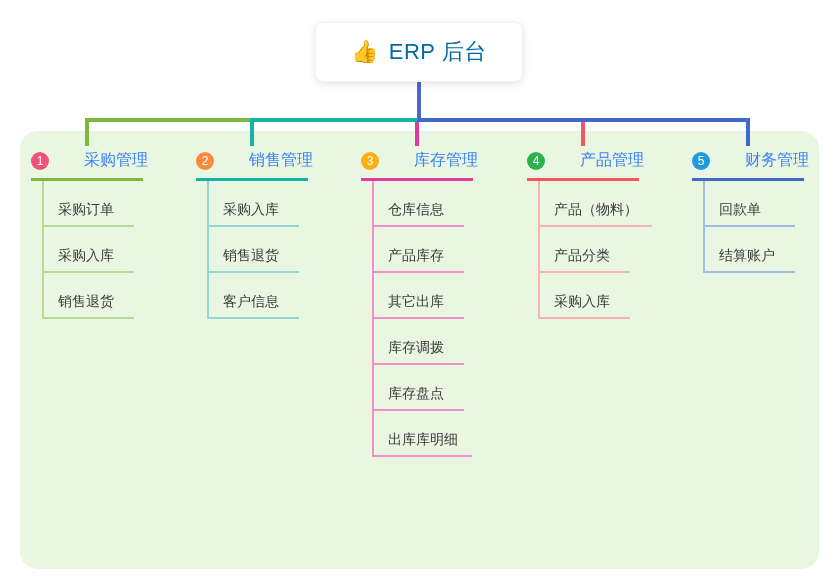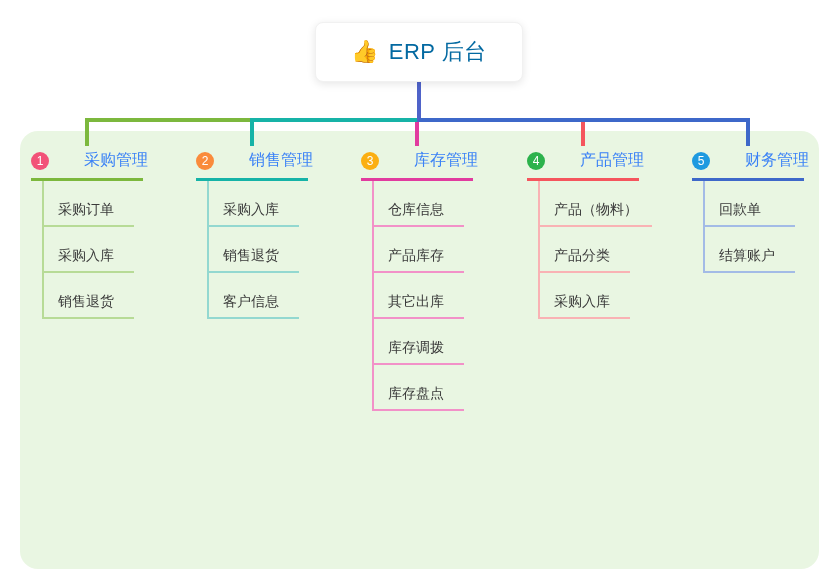--- a/index.html
+++ b/index.html
@@ -132,20 +132,23 @@
         </div>
         <div class="child">
           <span>其它出库</span>
         </div>
         <div class="child">
           <span>库存调拨</span>
         </div>
         <div class="child">
           <span>库存盘点</span>
         </div>
+        <div class="child">
+          <span>出库库明细</span>
+        </div>
       </div>
   </div>
     <div class="column" style="left: 527px; --c: #f5555d; --cl: #f9b2b4; --bc: #2cb24c;">
     <div class="heading">
       <span class="badge">4</span>
       <span class="heading-label">产品管理</span>
     </div>
     <div class="children">
         <div class="child">
           <span>产品（物料）</span>

